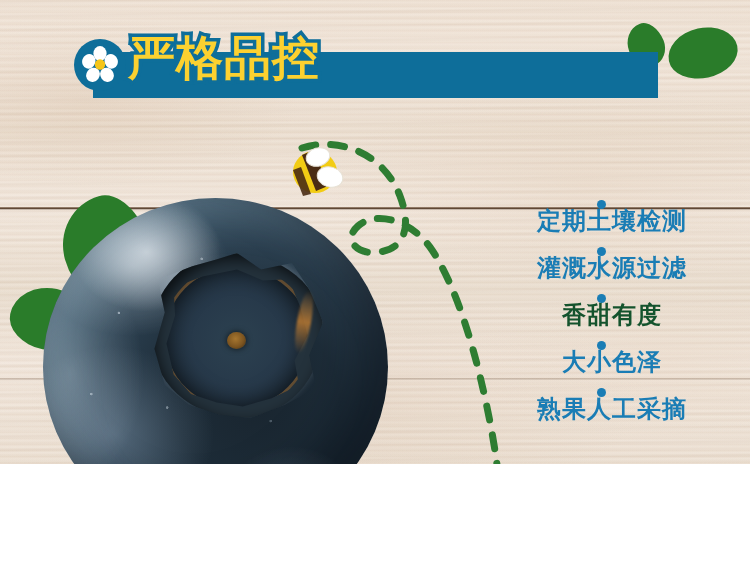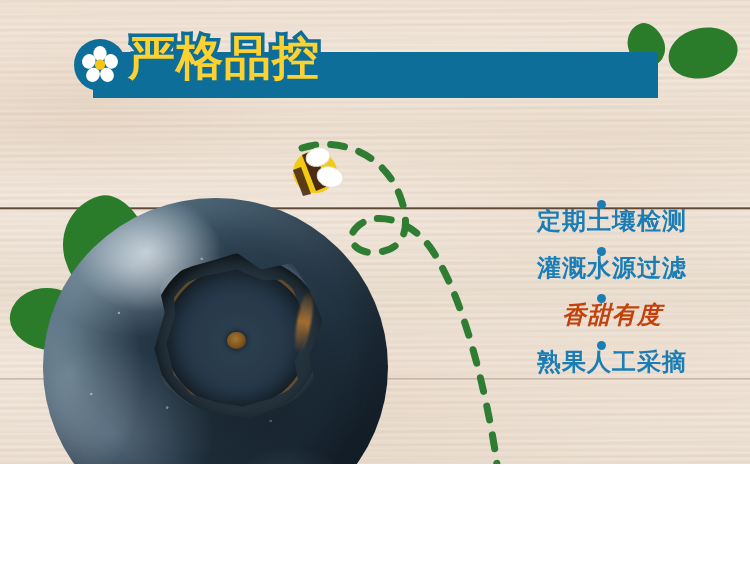--- a/index.html
+++ b/index.html
@@ -318,21 +318,25 @@
     <div class="feature-item">
       <span class="feature-dot" style="background: rgb(26, 125, 181);"></span>
       <span class="feature-label" style="color: rgb(26, 125, 181);">定期土壤检测</span>
     </div>
     <div class="feature-item">
       <span class="feature-dot" style="background: rgb(26, 125, 181);"></span>
       <span class="feature-label" style="color: rgb(26, 125, 181);">灌溉水源过滤</span>
     </div>
     <div class="feature-item">
       <span class="feature-dot" style="background: rgb(26, 125, 181);"></span>
-      <span class="feature-label" style="color: #c2410c; font-style: italic;">香甜有度</span>
+      <span class="feature-label" style="color: #14532d;">香甜有度</span>
+    </div>
+    <div class="feature-item">
+      <span class="feature-dot" style="background: rgb(26, 125, 181);"></span>
+      <span class="feature-label" style="color: rgb(26, 125, 181);">大小色泽</span>
     </div>
     <div class="feature-item">
       <span class="feature-dot" style="background: rgb(26, 125, 181);"></span>
       <span class="feature-label" style="color: rgb(26, 125, 181);">熟果人工采摘</span>
     </div>
   </div>
 
   <svg class="sprig" width="150" height="72" viewBox="0 0 150 72">
 
     <path d="M 8 66 C 44 58, 76 50, 118 28" stroke="#b89a5e" stroke-width="2.6" fill="none" stroke-linecap="round"></path>

